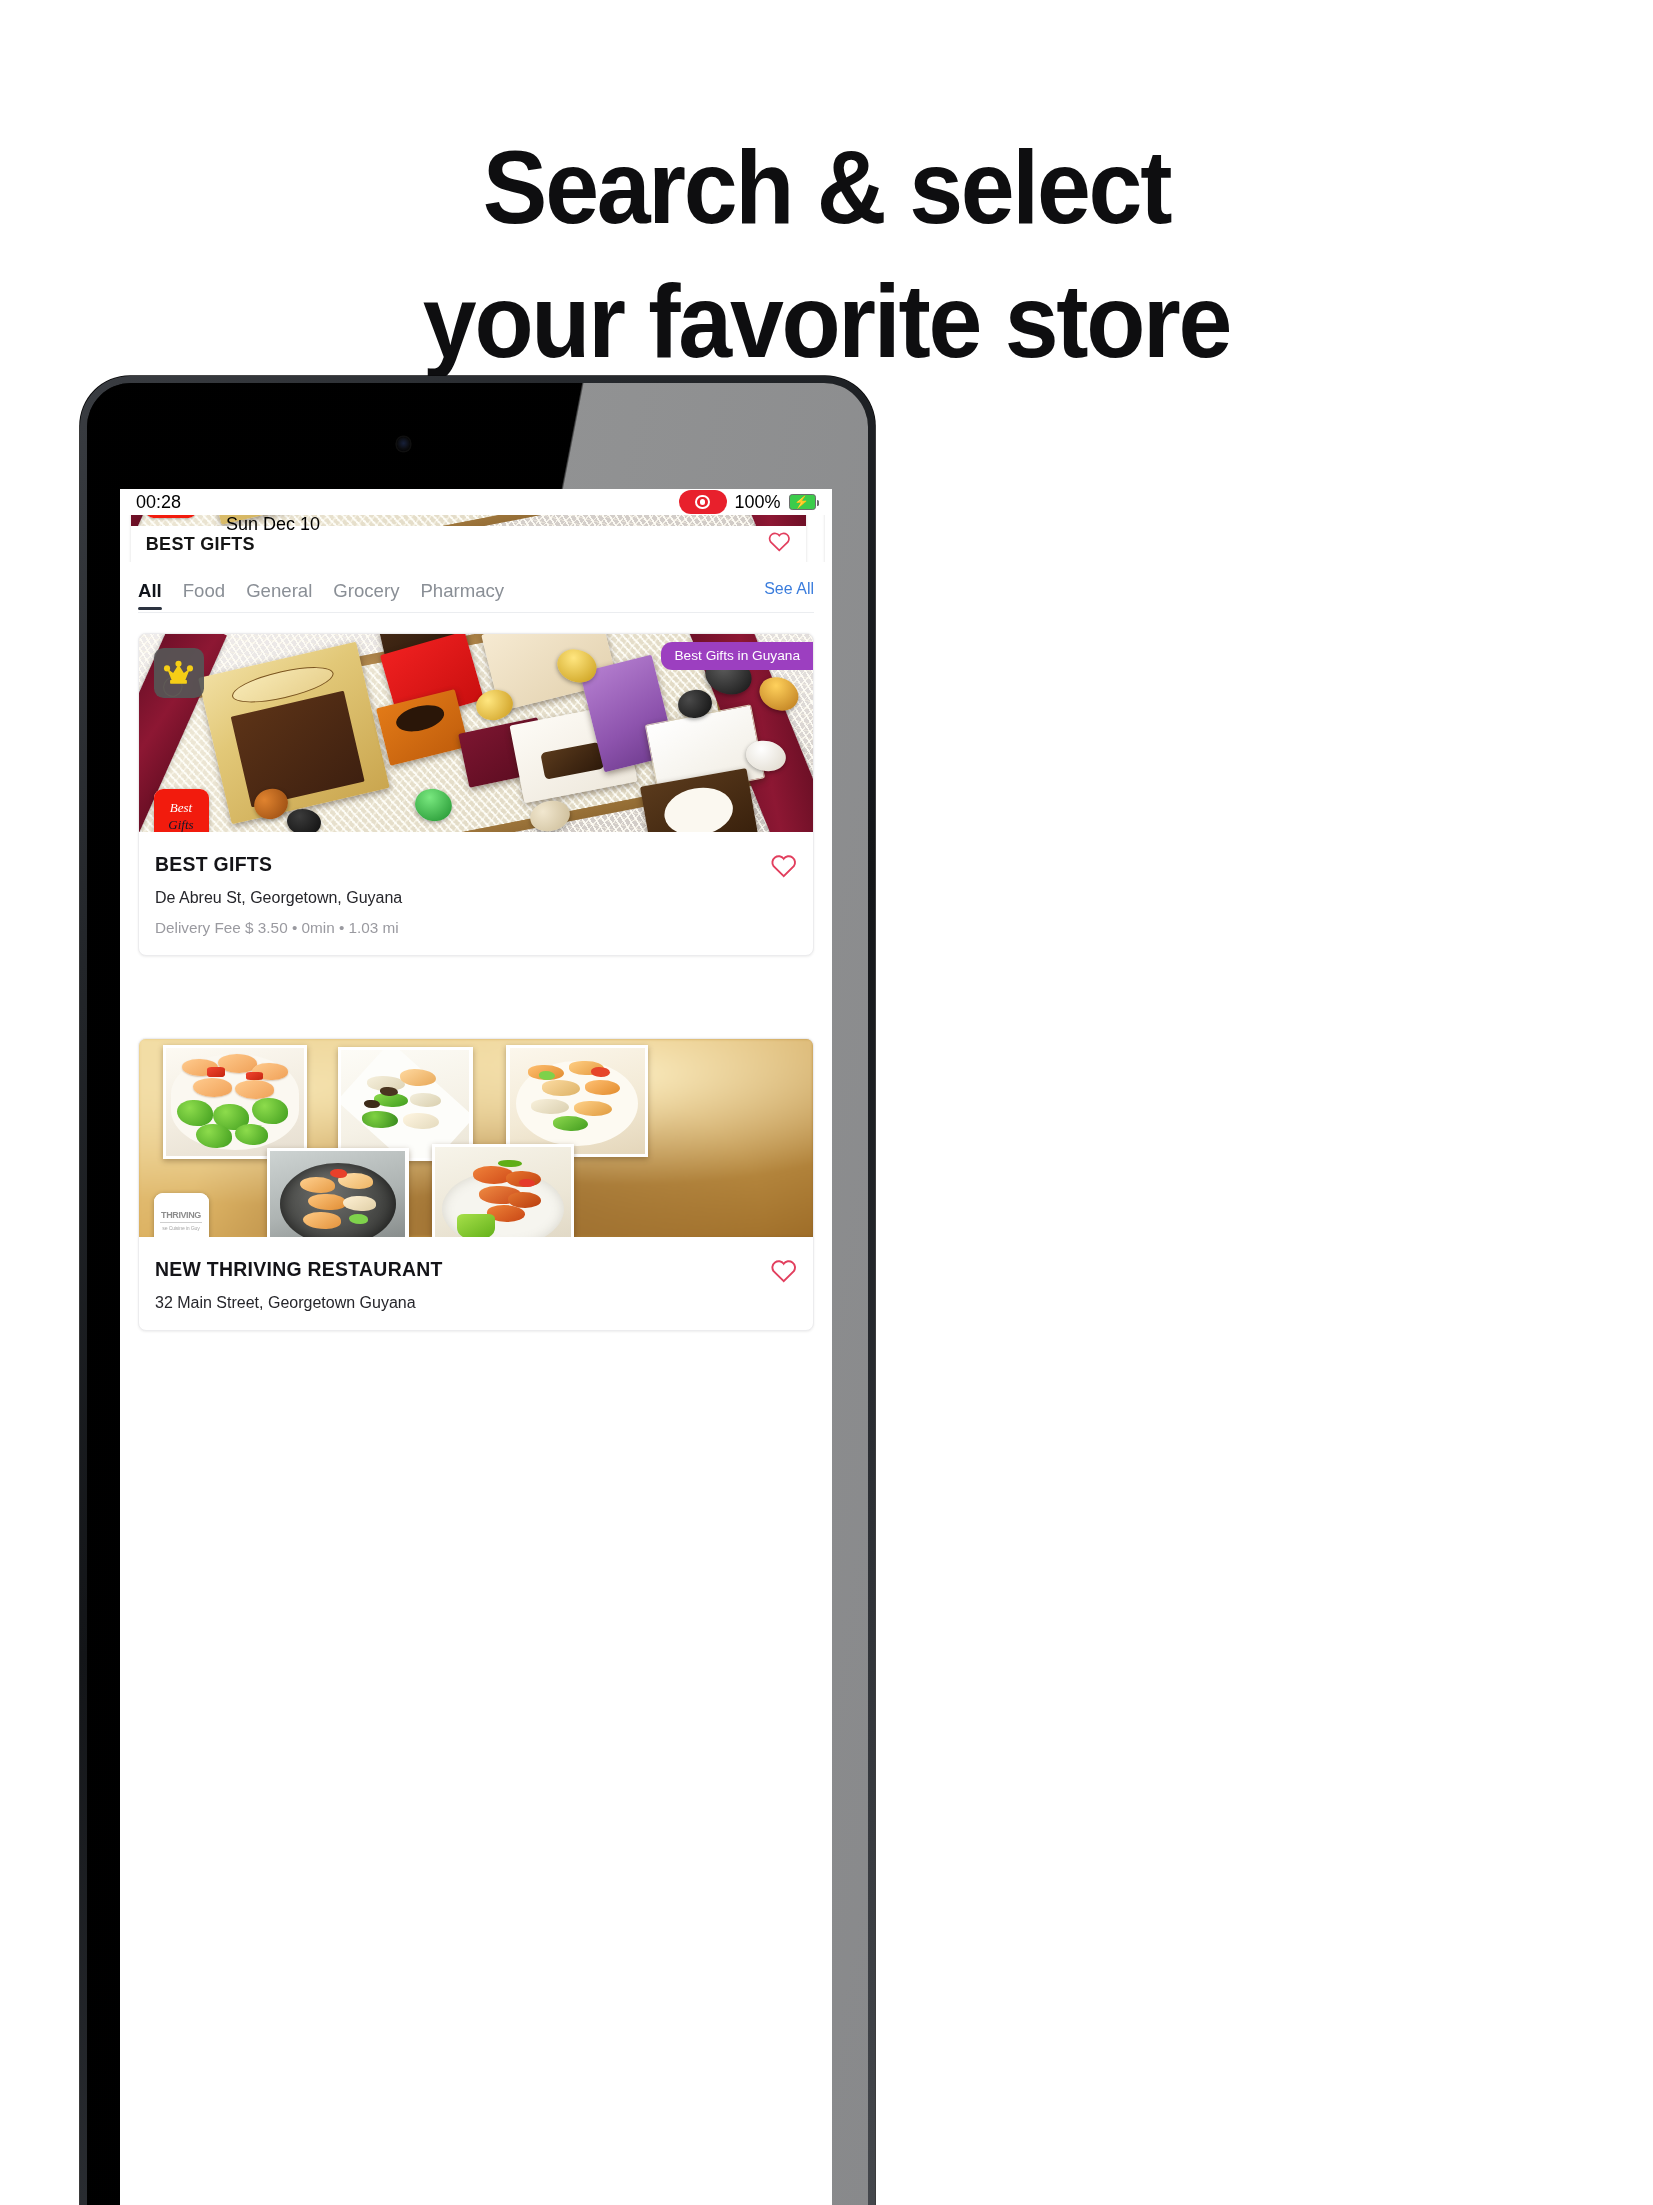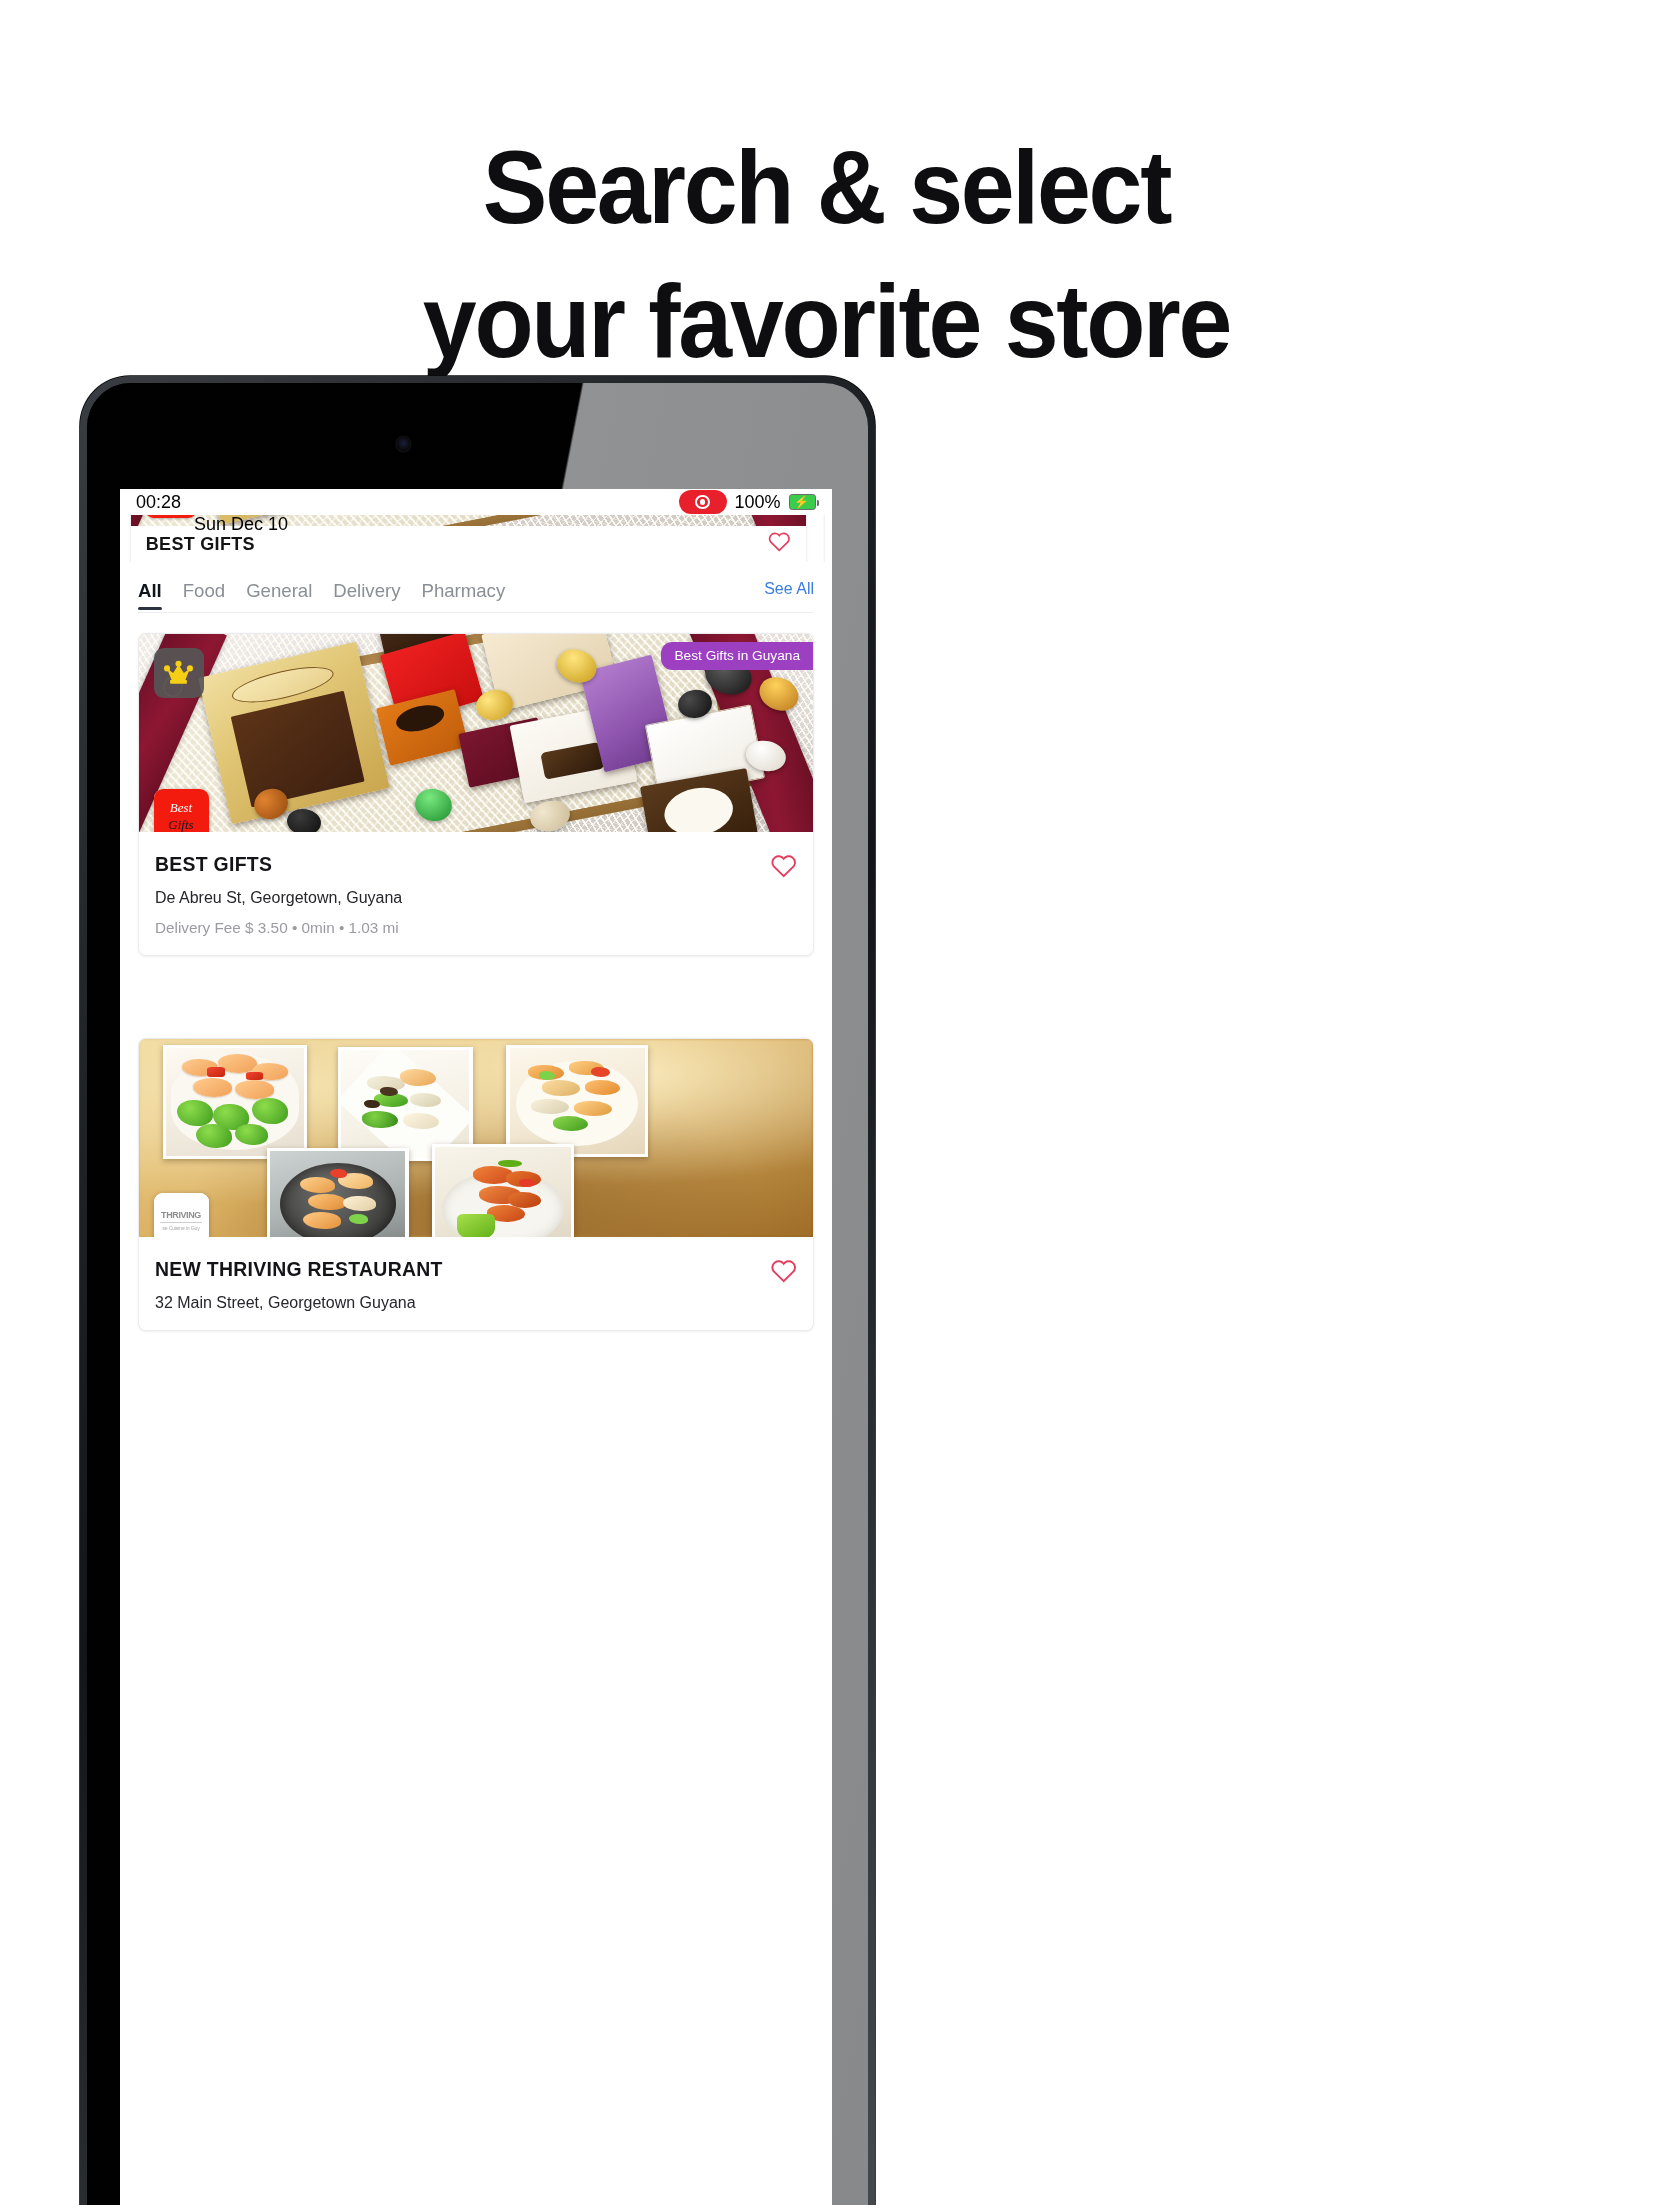--- a/index.html
+++ b/index.html
@@ -80,20 +80,21 @@
   }
 
   
   .statusbar {
     position:relative; height:26px;
     background:#ffffff;
     display:flex; align-items:center;
     padding:0 16px;
     font-size:18px; color:#000;
     z-index:30;
+    gap:32px;
   }
   .sb-time { font-weight:400; letter-spacing:0px; }
   .sb-date { margin-left:13px; font-weight:400;margin-top:44px; }
   .sb-right { margin-left:auto; display:flex; align-items:center; gap:8px; }
   .rec-pill {
     width:48px; height:24px; border-radius:12px;
     background:#e8202c;
     display:flex; align-items:center; justify-content:center;
   }
   .rec-pill .ring {
@@ -524,21 +525,21 @@
         </div>
 
       </div>
     </div>
 
     <div class="tabs-wrap">
       <div class="tabs-row">
         <div class="tab active">All</div>
         <div class="tab">Food</div>
         <div class="tab">General</div>
-        <div class="tab">Delivery</div>
+        <div class="tab">Grocery</div>
         <div class="tab">Pharmacy</div>
         <div class="see-all">See All</div>
       </div>
       <div class="tabs-divider"></div>
     </div>
 
     <div class="list">
 
       <div class="store-card">
         <div class="card-hero">

